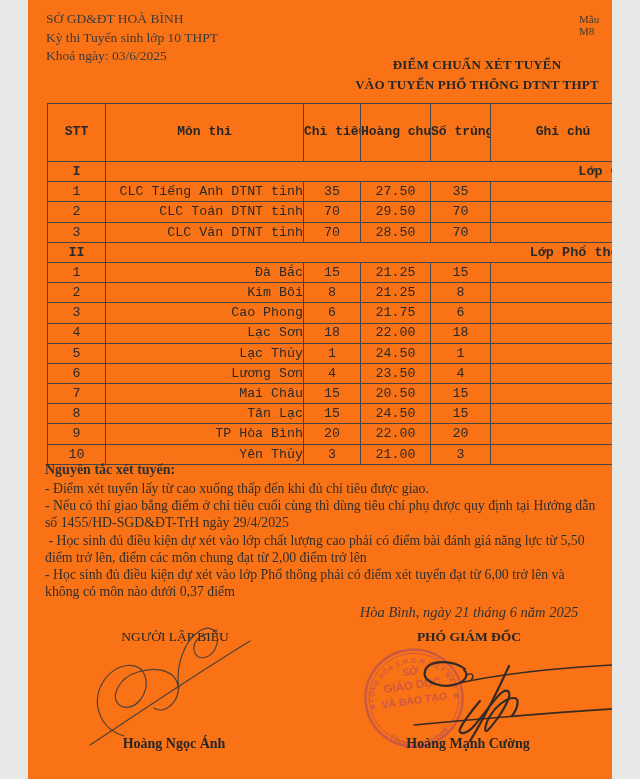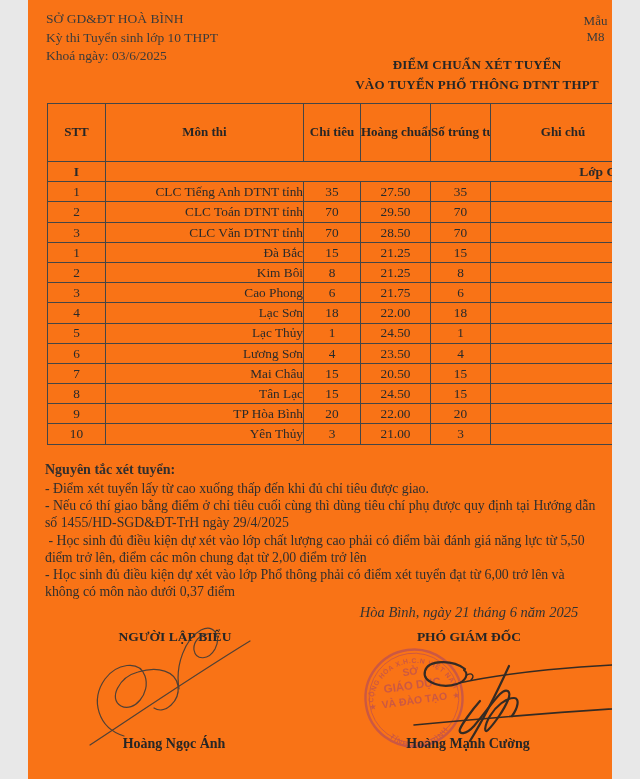--- a/index.html
+++ b/index.html
@@ -5,42 +5,42 @@
   html,body{margin:0;padding:0;}
   body{background:#e8e8e8;}
   .doc{
     position:relative;width:584px;height:779px;margin:0 auto;
     background:#f97316;overflow:hidden;
     font-family:"Liberation Serif","DejaVu Serif",serif;color:#2e2e2e;
   }
   .abs{position:absolute;}
   
   .hdr-left{left:18px;top:10px;font-size:13.5px;line-height:18.5px;color:#3b3b3b;}
-  .form-code{left:551px;top:13px;font-size:13px;color:#3b3b3b;text-align:center;}
+  .form-code{left:551px;top:13px;font-size:11px;color:#3b3b3b;}
   .doc-title{left:282px;top:55px;width:334px;text-align:center;font-weight:700;
     font-size:13px;line-height:19.5px;color:#262626;letter-spacing:.2px;}
   
   table.main{position:absolute;left:19px;top:103px;width:588px;border-collapse:collapse;
-    table-layout:fixed;border:1.6px solid #333;}
+    table-layout:fixed;border:1.6px solid #333;font-family:Liberation Mono, monospace;}
   table.main th,table.main td{border:1px solid #454545;padding:0;vertical-align:middle;
     overflow:hidden;white-space:nowrap;}
   table.main th{height:57px;font-size:13px;font-weight:700;line-height:1.25;text-align:center;color:#262626;}
   table.main td{height:19.2px;font-size:13.3px;line-height:1;color:#2a2a2a;}
   td.c{text-align:center;}
   td.l{text-align:right;padding-left:6px;}
   tr.sec td{font-weight:700;font-size:13.5px;}
   tr.tot td{font-weight:700;font-size:13.5px;}
   
   .notes{left:17px;top:460px;width:610px;font-size:13.8px;color:#2f2f2f;}
   .notes .nh{font-weight:700;font-size:14px;line-height:20px;}
   .notes .nl{line-height:17.2px;white-space:pre-wrap;}
   
   .dateline{left:441px;top:604px;transform:translateX(-50%);font-style:italic;
     font-size:14.5px;white-space:nowrap;color:#333;}
-  .role-left{left:147px;top:629px;transform:translateX(-50%);font-weight:700;
+  .role-left{left:147px;top:629px;transform:translateX(-50%);font-weight:400;
     font-size:13.5px;white-space:nowrap;color:#262626;}
   .role-right{left:441px;top:627px;transform:translateX(-50%);text-align:center;
     font-weight:700;font-size:13.5px;line-height:19px;white-space:nowrap;color:#262626;}
   .name-left{left:146px;top:736px;transform:translateX(-50%);font-weight:700;
     font-size:14px;white-space:nowrap;color:#262626;}
   .name-right{left:440px;top:736px;transform:translateX(-50%);font-weight:700;
     font-size:14px;white-space:nowrap;color:#262626;}
   .stamp{left:331px;top:644px;}
   .stamp text{font-family:"Liberation Sans","DejaVu Sans",sans-serif;font-weight:700;}
   .sigs{left:0;top:598px;}
@@ -103,20 +103,24 @@
         <td class="c">70</td>
         <td></td>
       </tr>
       <tr>
         <td class="c">3</td>
         <td class="l">CLC Văn DTNT tỉnh</td>
         <td class="c">70</td>
         <td class="c">28.50</td>
         <td class="c">70</td>
         <td></td>
+      </tr>
+      <tr class="sec">
+        <td class="c">II</td>
+        <td class="l" colspan="5">Lớp Phổ thông</td>
       </tr>
       <tr>
         <td class="c">1</td>
         <td class="l">Đà Bắc</td>
         <td class="c">15</td>
         <td class="c">21.25</td>
         <td class="c">15</td>
         <td></td>
       </tr>
       <tr>

